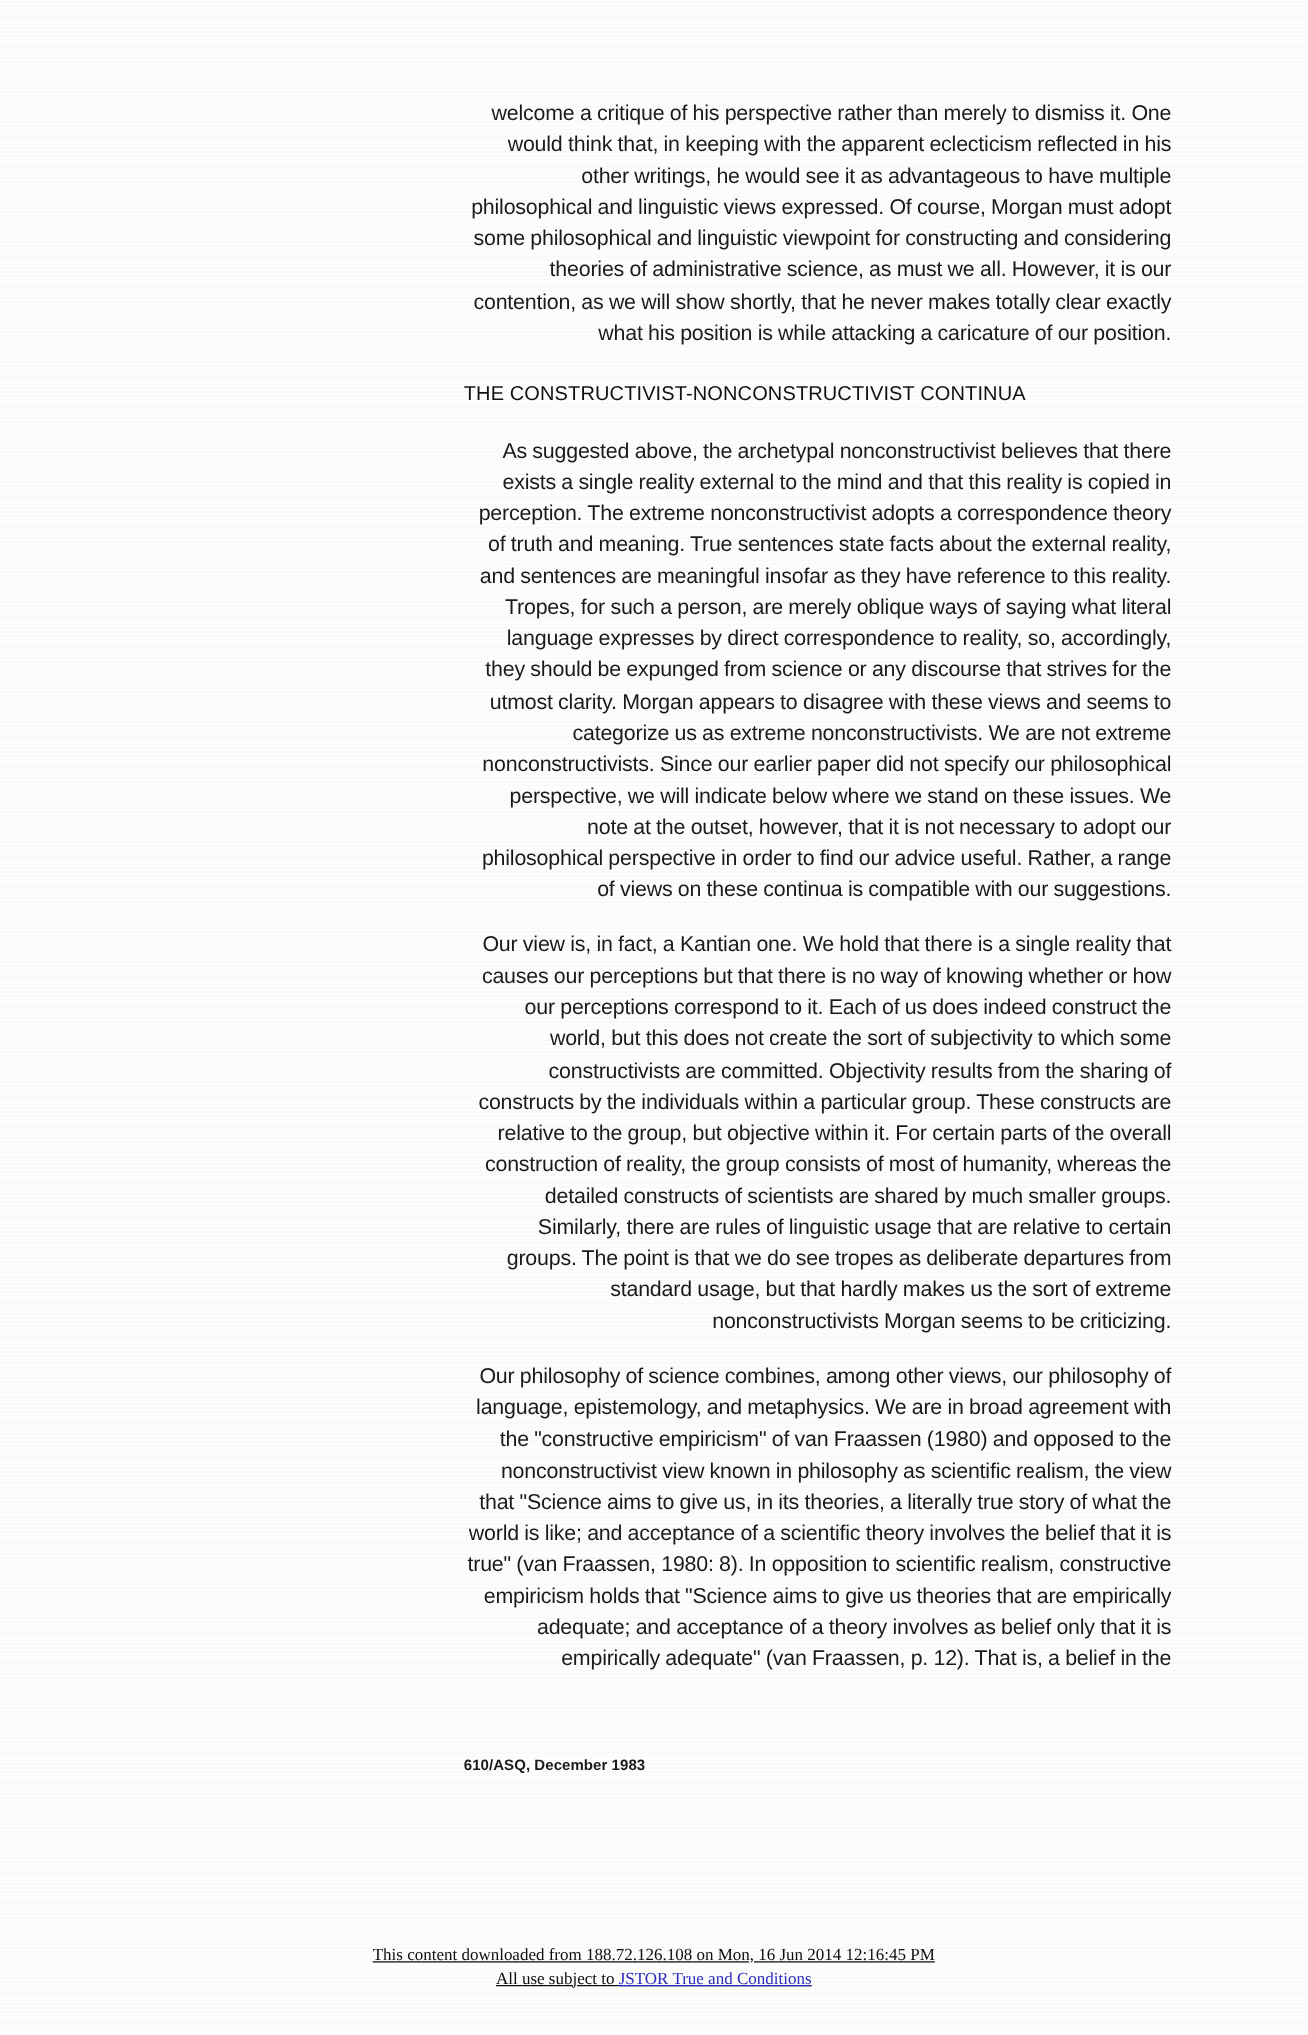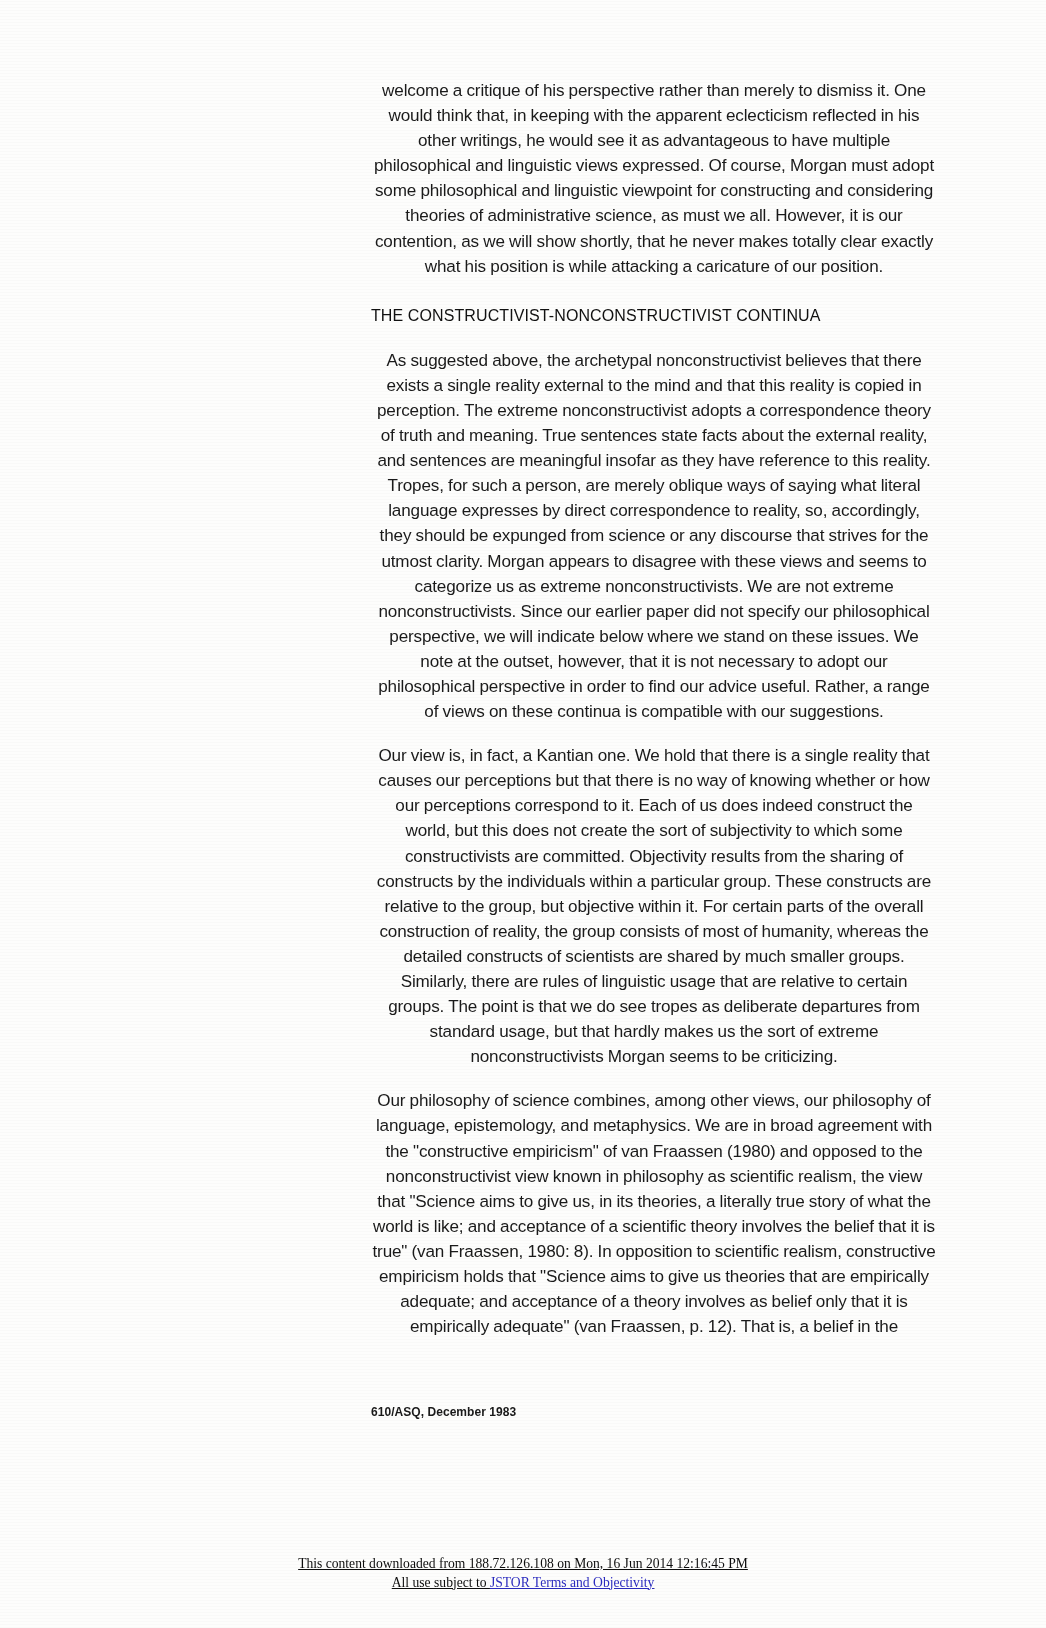--- a/index.html
+++ b/index.html
@@ -31,21 +31,21 @@
     width: 566px;
   }
 
   .body-par {
     font-size: 17.1px;
     line-height: 25.1px;
     letter-spacing: -0.15px;
     word-spacing: -0.3px;
     margin: 0 0 19px 0;
     color: #1a1a1a;
-    text-align: center;
+    text-align: right;
     -webkit-font-smoothing: none;
   }
 
   .section-heading {
     font-size: 16px;
     line-height: 23px;
     letter-spacing: 0.1px;
     margin: 25px 0 21px 0;
     color: #111111;
     font-weight: 400;
@@ -111,17 +111,17 @@
 
   <p class="body-par">Our philosophy of science combines, among other views, our philosophy of language, epistemology, and metaphysics. We are in broad agreement with the "constructive empiricism" of van Fraassen (1980) and opposed to the nonconstructivist view known in philosophy as scientific realism, the view that "Science aims to give us, in its theories, a literally true story of what the world is like; and acceptance of a scientific theory involves the belief that it is true" (van Fraassen, 1980: 8). In opposition to scientific realism, constructive empiricism holds that "Science aims to give us theories that are empirically adequate; and acceptance of a theory involves as belief only that it is empirically adequate" (van Fraassen, p. 12). That is, a belief in the</p>
 
 </div>
 
 <div class="page-footer">610/ASQ, December 1983</div>
 
 <div class="jstor-notice">
   <span class="line1">This content downloaded from 188.72.126.108 on Mon, 16 Jun 2014 12:16:45 PM</span>
   <span class="line2">
-    <span>All use subject to </span><a class="jstor-link" href="#">JSTOR Terms and Objectivity</a>
+    <span>All use subject to </span><a class="jstor-link" href="#">JSTOR True and Conditions</a>
   </span>
 </div>
 
 <div class="scan-grain"></div>
 
 </body></html>

